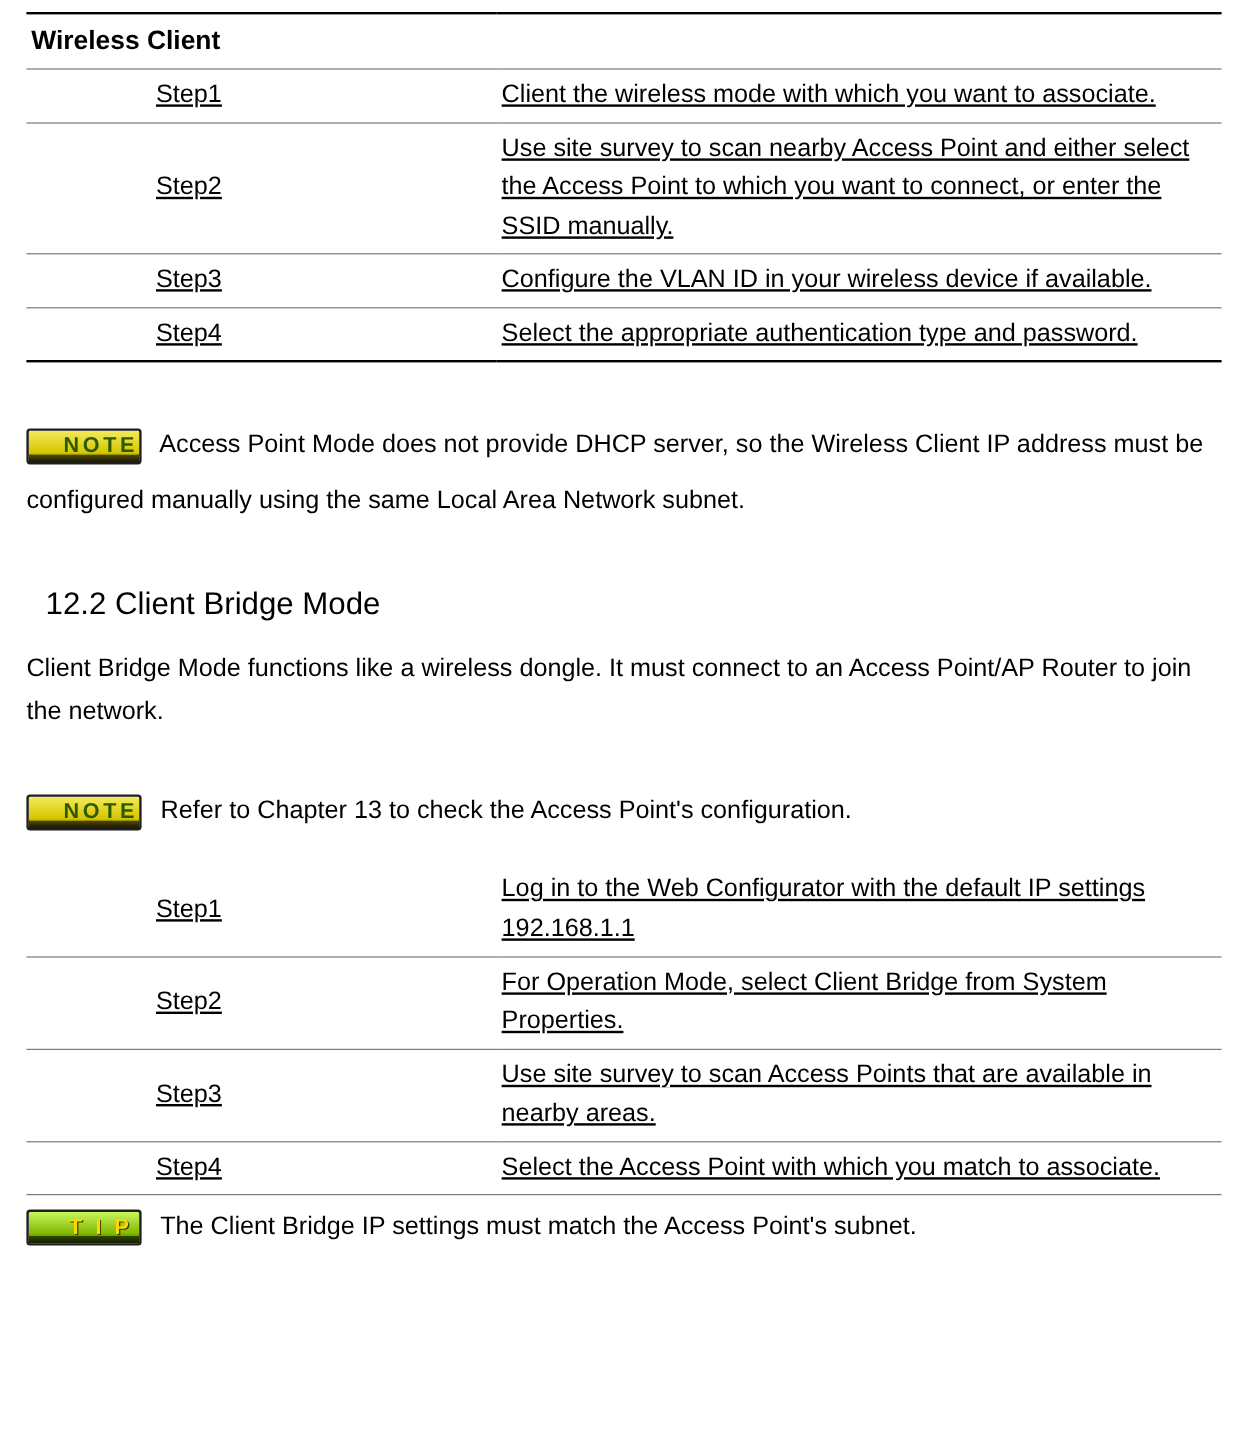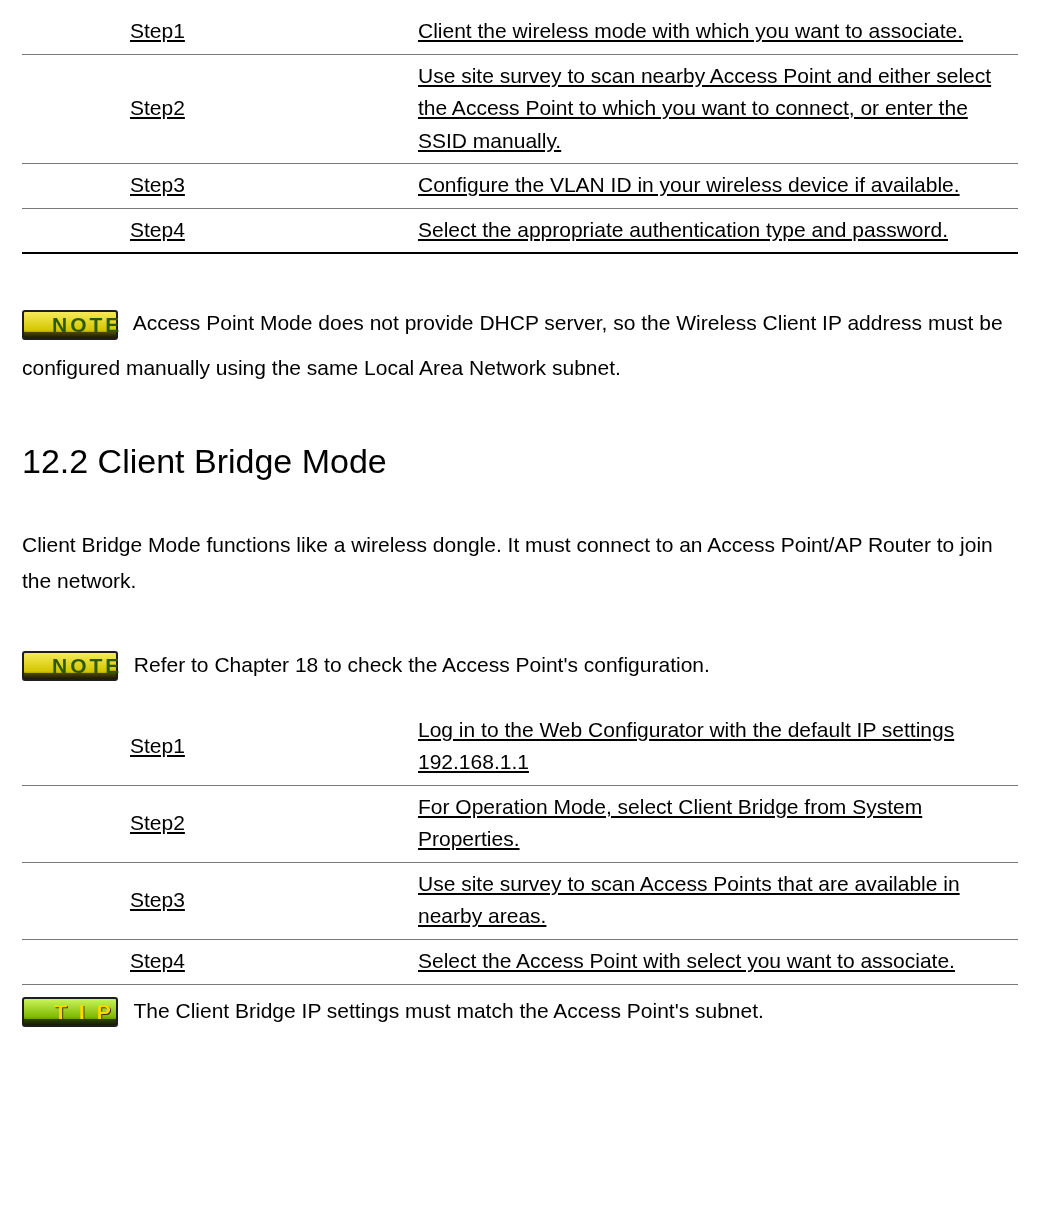--- a/index.html
+++ b/index.html
@@ -45,21 +45,21 @@
   }
   .badge {
     display: inline-block;
     width: 96px;
     height: 30px;
     border: 2px solid #1e1e1e;
     border-radius: 3px;
     box-sizing: border-box;
     text-align: center;
     font-weight: 700;
-    font-size: 21px;
+    font-size: 18px;
     letter-spacing: 3px;
     line-height: 21px;
     vertical-align: middle;
     margin-right: 10px;
     padding-top: 2px;
     box-shadow: inset 0 -6px 0 rgba(0,0,0,0.55);
     padding-left: 28px;
   }
   .badge.note {
     background: linear-gradient(#f5ea5a, #d4c600 70%, #3b3700);
@@ -69,45 +69,48 @@
     background: linear-gradient(#c8f55a, #7fb800 70%, #2d4200);
     color: #ffd700;
     text-shadow: 1px 1px 0 #3a3a00;
   }
   .para {
     margin-top: 46px;
     line-height: 2.15;
     font-size: 21px;
   }
   .para2 {
-    margin-top: 40px;
+    margin-top: 16px;
     line-height: 1.7;
     font-size: 21px;
   }
   .note-line, .tip-line {
     margin-top: 44px;
     line-height: 2.1;
     font-size: 21px;
   }
   h2.section {
-    font-size: 34px;
+    font-size: 26px;
     font-weight: 400;
-    margin: 44px 0 0 0;
+    margin: 44px 0 0 16px;
   }
   .gap-before-table2 {
     height: 22px;
   }
 </style>
 </head>
 <body>
 
 <div class="page">
 
   <table class="tbl">
     <tbody>
+        <tr>
+      <th class="hdr" colspan="2">Wireless Client</th>
+    </tr>
     <tr>
       <td class="step">Step1</td>
       <td>Client the wireless mode with which you want to associate.</td>
     </tr>
     <tr>
       <td class="step">Step2</td>
       <td>Use site survey to scan nearby Access Point and either select the Access Point to which you want to connect, or enter the SSID manually.</td>
     </tr>
     <tr>
       <td class="step">Step3</td>
@@ -124,42 +127,42 @@
     <span class="badge note">NOTE</span>
     <span>Access Point Mode does not provide DHCP server, so the Wireless Client IP address must be configured manually using the same Local Area Network subnet.</span>
   </div>
 
   <h2 class="section">12.2 Client Bridge Mode</h2>
 
   <div class="para2">Client Bridge Mode functions like a wireless dongle. It must connect to an Access Point/AP Router to join the network.</div>
 
   <div class="note-line">
     <span class="badge note">NOTE</span>
-    <span>Refer to Chapter 18 to check the Access Point's configuration.</span>
+    <span>Refer to Chapter 13 to check the Access Point's configuration.</span>
   </div>
 
   <div class="gap-before-table2"></div>
 
   <table class="tbl">
     <tbody>
     <tr>
       <td class="step">Step1</td>
       <td>Log in to the Web Configurator with the default IP settings 192.168.1.1</td>
     </tr>
     <tr>
       <td class="step">Step2</td>
       <td>For Operation Mode, select Client Bridge from System Properties.</td>
     </tr>
     <tr>
       <td class="step">Step3</td>
       <td>Use site survey to scan Access Points that are available in nearby areas.</td>
     </tr>
     <tr>
       <td class="step">Step4</td>
-      <td>Select the Access Point with select you want to associate.</td>
+      <td>Select the Access Point with which you match to associate.</td>
     </tr>
   </tbody>
     </table>
 
   <div class="tip-line" style="margin-top:4px;">
     <span class="badge tip">T I P</span>
     <span>The Client Bridge IP settings must match the Access Point's subnet.</span>
   </div>
 
 </div>

